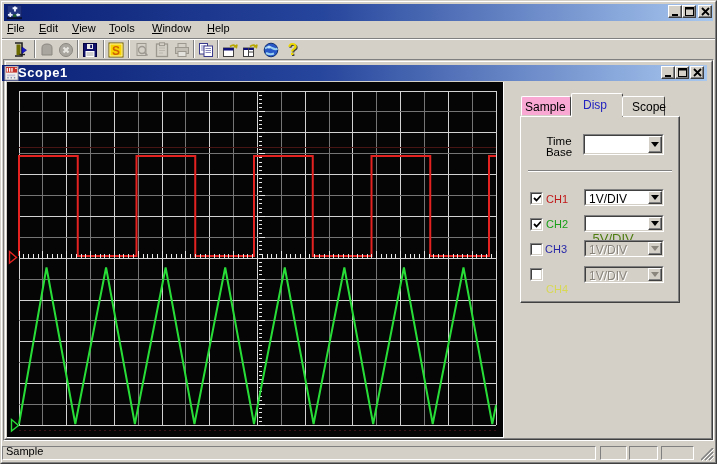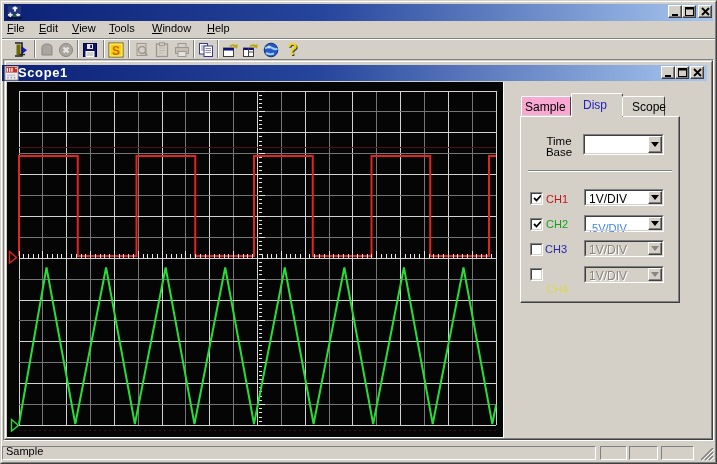--- a/index.html
+++ b/index.html
@@ -428,21 +428,21 @@
       </svg>
     </div>
   </div>
 <div class="sunk2 cb" style="left:530px;top:217.5px">
     <svg width="9" height="9" viewBox="0 0 9 9" style="position:absolute;left:1px;top:0px">
       <path d="M1 4 L3.5 6.5 L8 1.5" stroke="#000" stroke-width="1.8" fill="none"></path>
     </svg>
   </div>
 <div class="chlbl" style="left:546px;top:218px;color:#18a018">CH2</div>
 <div class="sunk2" style="left:584px;top:214.5px;width:80px;height:17px;background:#ffffff">
-    <div style="position:absolute;left:3px;top:5px;font-size:11px;color:#3b82f6;white-space:nowrap">.5V/DIV</div>
+    <div style="position:absolute;left:3px;top:14px;font-size:13px;color:#4d7c0f;white-space:nowrap">.5V/DIV</div>
     <div class="btn3d" style="right:0px;top:0px;width:14px;height:13px">
       <svg width="8" height="5" viewBox="0 0 8 5">
         <path d="M0 0 H8 L4 5 Z" fill="#000"></path>
       </svg>
     </div>
   </div>
 <div class="sunk2 cb" style="left:530px;top:242.5px"></div>
 <div class="chlbl" style="left:545px;top:243px;color:#2828a8">CH3</div>
 <div class="sunk2" style="left:584px;top:240px;width:80px;height:17px;background:#d4d0c8">
     <div style="position:absolute;left:3px;top:1px;font-size:12px;color:#8a867e;text-shadow:1px 1px 0 #fff;white-space:nowrap">1V/DIV</div>

